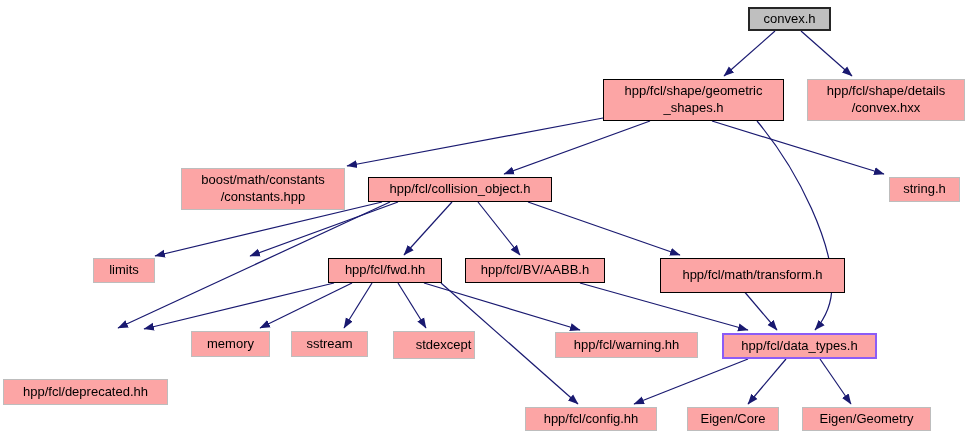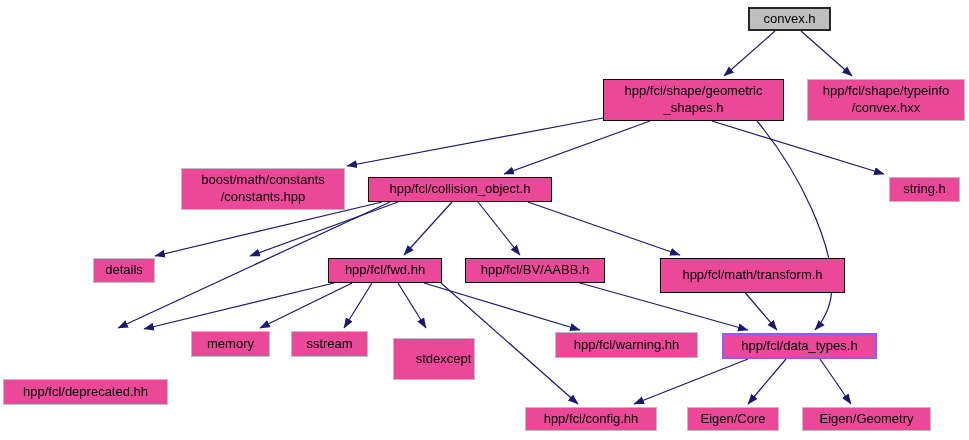--- a/index.html
+++ b/index.html
@@ -12,21 +12,21 @@
   }
   #edges-svg {
     position:absolute; left:0; top:0;
     width:969px; height:440px;
     pointer-events:none;
   }
   #edges-svg path { stroke-width:1.2; }
   .node {
     position:absolute;
     box-sizing:border-box;
-    background:#ec4899;
+    background:#fca5a5;
     border:1px solid #000000;
     display:flex;
     flex-direction:column;
     align-items:center;
     justify-content:center;
     text-align:center;
     font-size:13px;
     line-height:1.28;
     color:#000000;
     white-space:nowrap;
@@ -72,55 +72,55 @@
       <path d="M820,359 L851,404" fill="none" stroke="#191970" marker-end="url(#arrowhead)"></path>
     </svg>
 <div class="node root" style="left: 748px; top: 7px; width: 83px; height: 24px;">
       <div class="line">convex.h</div>
     </div>
     <div class="node linked" style="left: 603px; top: 79px; width: 181px; height: 42px;">
       <div class="line">hpp/fcl/shape/geometric</div>
       <div class="line">_shapes.h</div>
     </div>
     <div class="node plain" style="left: 807px; top: 79px; width: 158px; height: 42px;">
-      <div class="line">hpp/fcl/shape/typeinfo</div>
+      <div class="line">hpp/fcl/shape/details</div>
       <div class="line">/convex.hxx</div>
     </div>
     <div class="node plain" style="left: 181px; top: 168px; width: 164px; height: 42px;">
       <div class="line">boost/math/constants</div>
       <div class="line">/constants.hpp</div>
     </div>
     <div class="node linked" style="left: 368px; top: 177px; width: 184px; height: 25px; text-align: center;">
       <div class="line">hpp/fcl/collision_object.h</div>
     </div>
     <div class="node plain" style="left: 889px; top: 177px; width: 71px; height: 25px;">
       <div class="line">string.h</div>
     </div>
     <div class="node plain" style="left: 93px; top: 258px; width: 62px; height: 25px;">
-      <div class="line">details</div>
+      <div class="line">limits</div>
     </div>
     <div class="node linked" style="left: 328px; top: 258px; width: 114px; height: 25px;">
       <div class="line">hpp/fcl/fwd.hh</div>
     </div>
     <div class="node linked" style="left: 465px; top: 258px; width: 140px; height: 25px;">
       <div class="line">hpp/fcl/BV/AABB.h</div>
     </div>
     <div class="node linked" style="left: 660px; top: 258px; width: 185px; height: 35px;">
       <div class="line">hpp/fcl/math/transform.h</div>
     </div>
     <div class="node plain" style="left: 3px; top: 331px; width: 165px; height: 26px; margin-top: 48px;">
       <div class="line">hpp/fcl/deprecated.hh</div>
     </div>
     <div class="node plain" style="left: 191px; top: 331px; width: 79px; height: 26px;">
       <div class="line">memory</div>
     </div>
     <div class="node plain" style="left: 291px; top: 331px; width: 77px; height: 26px;">
       <div class="line">sstream</div>
     </div>
-    <div class="node plain" style="left: 393px; top: 338px; width: 82px; height: 42px; padding-left: 19px;">
+    <div class="node plain" style="left: 393px; top: 331px; width: 82px; height: 28px; padding-left: 19px;">
       <div class="line">stdexcept</div>
     </div>
     <div class="node plain" style="left: 555px; top: 332px; width: 143px; height: 26px;">
       <div class="line">hpp/fcl/warning.hh</div>
     </div>
     <div class="node emph" style="left: 722px; top: 333px; width: 155px; height: 26px;">
       <div class="line">hpp/fcl/data_types.h</div>
     </div>
     <div class="node plain" style="left: 525px; top: 407px; width: 132px; height: 24px;">
       <div class="line">hpp/fcl/config.hh</div>

